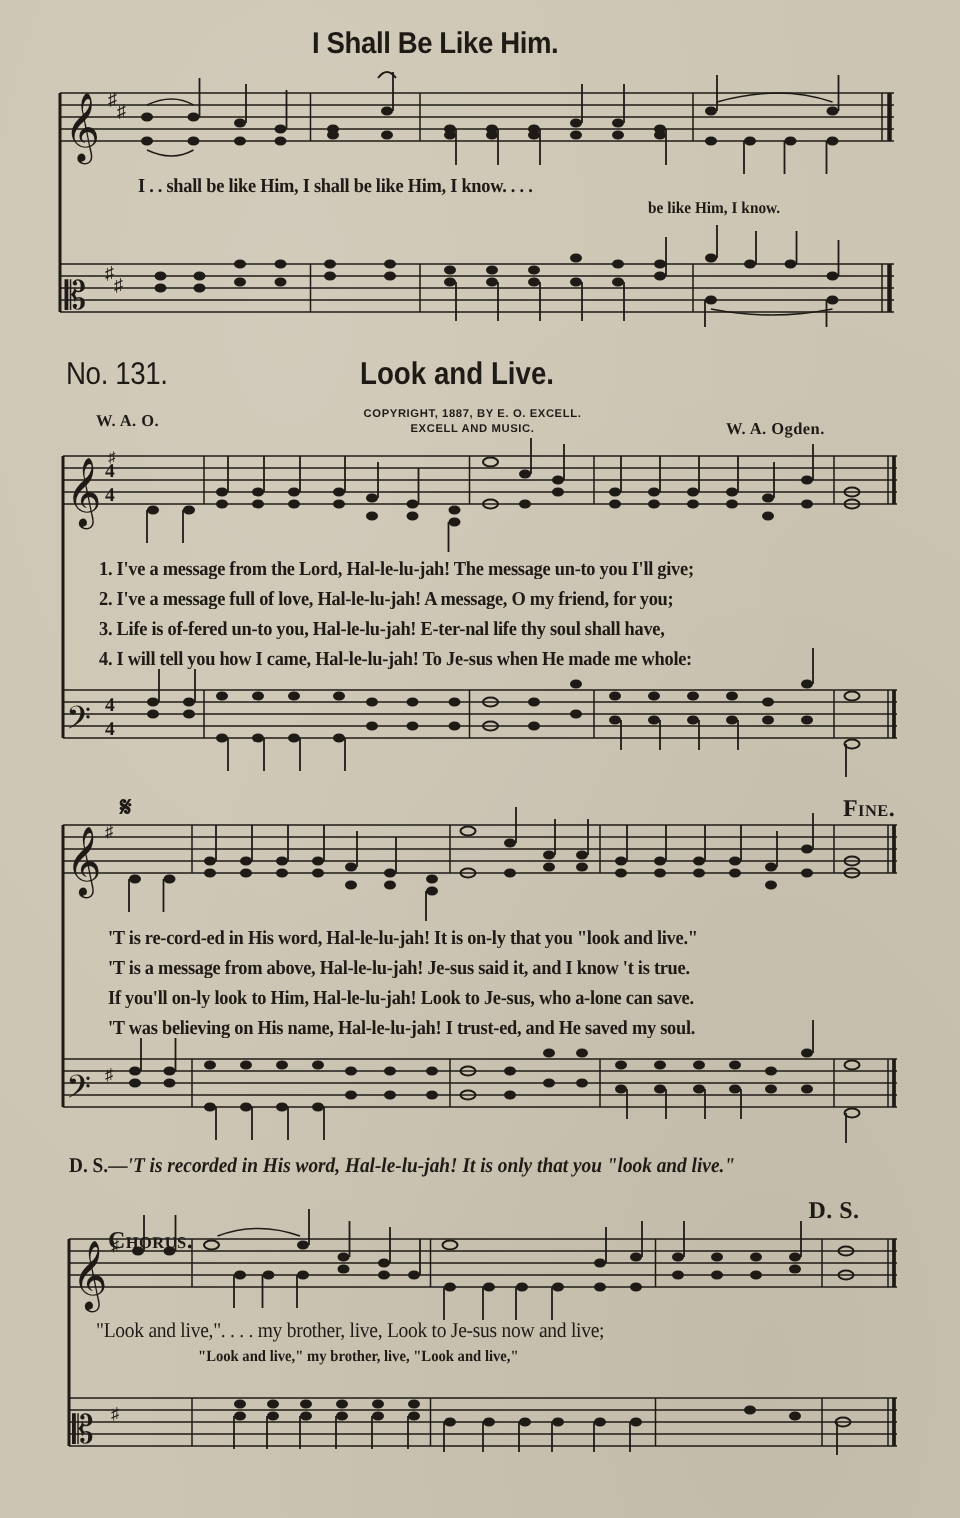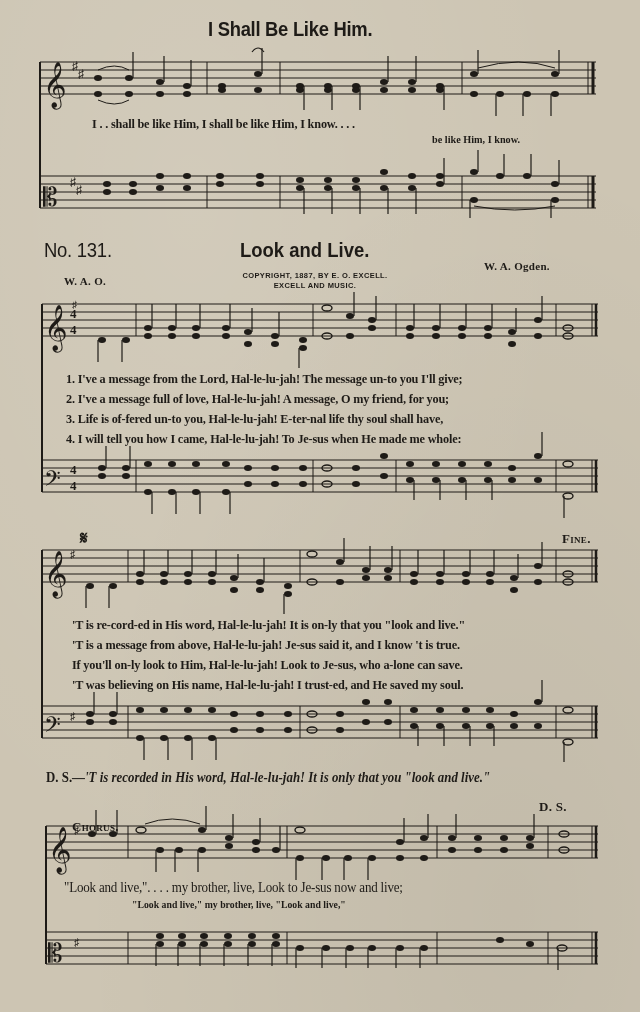--- a/index.html
+++ b/index.html
@@ -20,21 +20,21 @@
   .abs { position:absolute; white-space:nowrap; }
   .title1 { font-family:"Liberation Sans", sans-serif; font-weight:bold; font-size:20px; letter-spacing:-0.3px; transform:scaleX(0.92); transform-origin:left top; }
   .hymn-no { font-family:"Liberation Sans", sans-serif; font-size:21px; letter-spacing:-0.3px; transform:scaleX(0.88); transform-origin:left top; }
   .hymn-title { font-family:"Liberation Sans", sans-serif; font-weight:bold; font-size:21px; transform:scaleX(0.88); transform-origin:left top; }
   .author { font-weight:bold; font-size:11px; letter-spacing:0.3px; }
   .copyright { font-family:"Liberation Sans", sans-serif; font-weight:bold; font-size:7.5px; letter-spacing:0.4px; text-align:center; line-height:10px; }
   .lyric { font-size:13.2px; font-weight:bold; letter-spacing:-0.2px; transform:scaleX(0.93); transform-origin:left top; }
   .lyric-sm { font-size:11px; font-weight:bold; transform:scaleX(0.93); transform-origin:left top; }
   .ds-line { font-size:14px; font-weight:bold; transform:scaleX(0.92); transform-origin:left top; }
   .ds-line i { font-style:italic; }
-  .marker { font-weight:bold; font-size:13px; font-variant:small-caps; letter-spacing:0.3px; }
+  .marker { font-weight:bold; font-size:16px; font-variant:small-caps; letter-spacing:0.3px; }
   svg.sys { position:absolute; left:0; top:0; overflow:visible; }
 </style>
 </head>
 <body>
 
 <div class="page">
 
   <div class="abs title1" style="left:208px; top:18px;">I Shall Be Like Him.</div>
 
   <svg class="sys" width="640" height="1012">
@@ -611,21 +611,21 @@
   <div class="abs lyric" style="left:92px; top:116px;">I . . shall be like Him, I shall be like Him, I know. . . .</div>
   <div class="abs lyric-sm" style="left:432px; top:133px;">be like Him, I know.</div>
 
   <div class="abs hymn-no" style="left:44px; top:238px;">No. 131.</div>
   <div class="abs hymn-title" style="left:240px; top:238px;">Look and Live.</div>
   <div class="abs author" style="left:64px; top:275px;">W. A. O.</div>
   <div class="abs copyright" style="left:220px; top:271px; width:190px;">
     <div>COPYRIGHT, 1887, BY E. O. EXCELL.</div>
     <div>EXCELL AND MUSIC.</div>
   </div>
-  <div class="abs author" style="left:484px; top:260px;">W. A. Ogden.</div>
+  <div class="abs author" style="left:484px; top:280px;">W. A. Ogden.</div>
 
   <div class="abs lyric" style="left:66px; top:371px;">1. I've a message from the Lord, Hal-le-lu-jah! The message un-to you I'll give;</div>
   <div class="abs lyric" style="left:66px; top:391px;">2. I've a message full of love, Hal-le-lu-jah! A message, O my friend, for you;</div>
   <div class="abs lyric" style="left:66px; top:411px;">3. Life is of-fered un-to you, Hal-le-lu-jah! E-ter-nal life thy soul shall have,</div>
   <div class="abs lyric" style="left:66px; top:431px;">4. I will tell you how I came, Hal-le-lu-jah! To Je-sus when He made me whole:</div>
 
   <div class="abs" style="left:80px; top:528px; font-size:18px; font-weight:bold;">𝄋</div>
   <div class="abs marker" style="left:562px; top:531px;">Fine.</div>
 
   <div class="abs lyric" style="left:72px; top:617px;">'T is re-cord-ed in His word, Hal-le-lu-jah! It is on-ly that you "look and live."</div>

